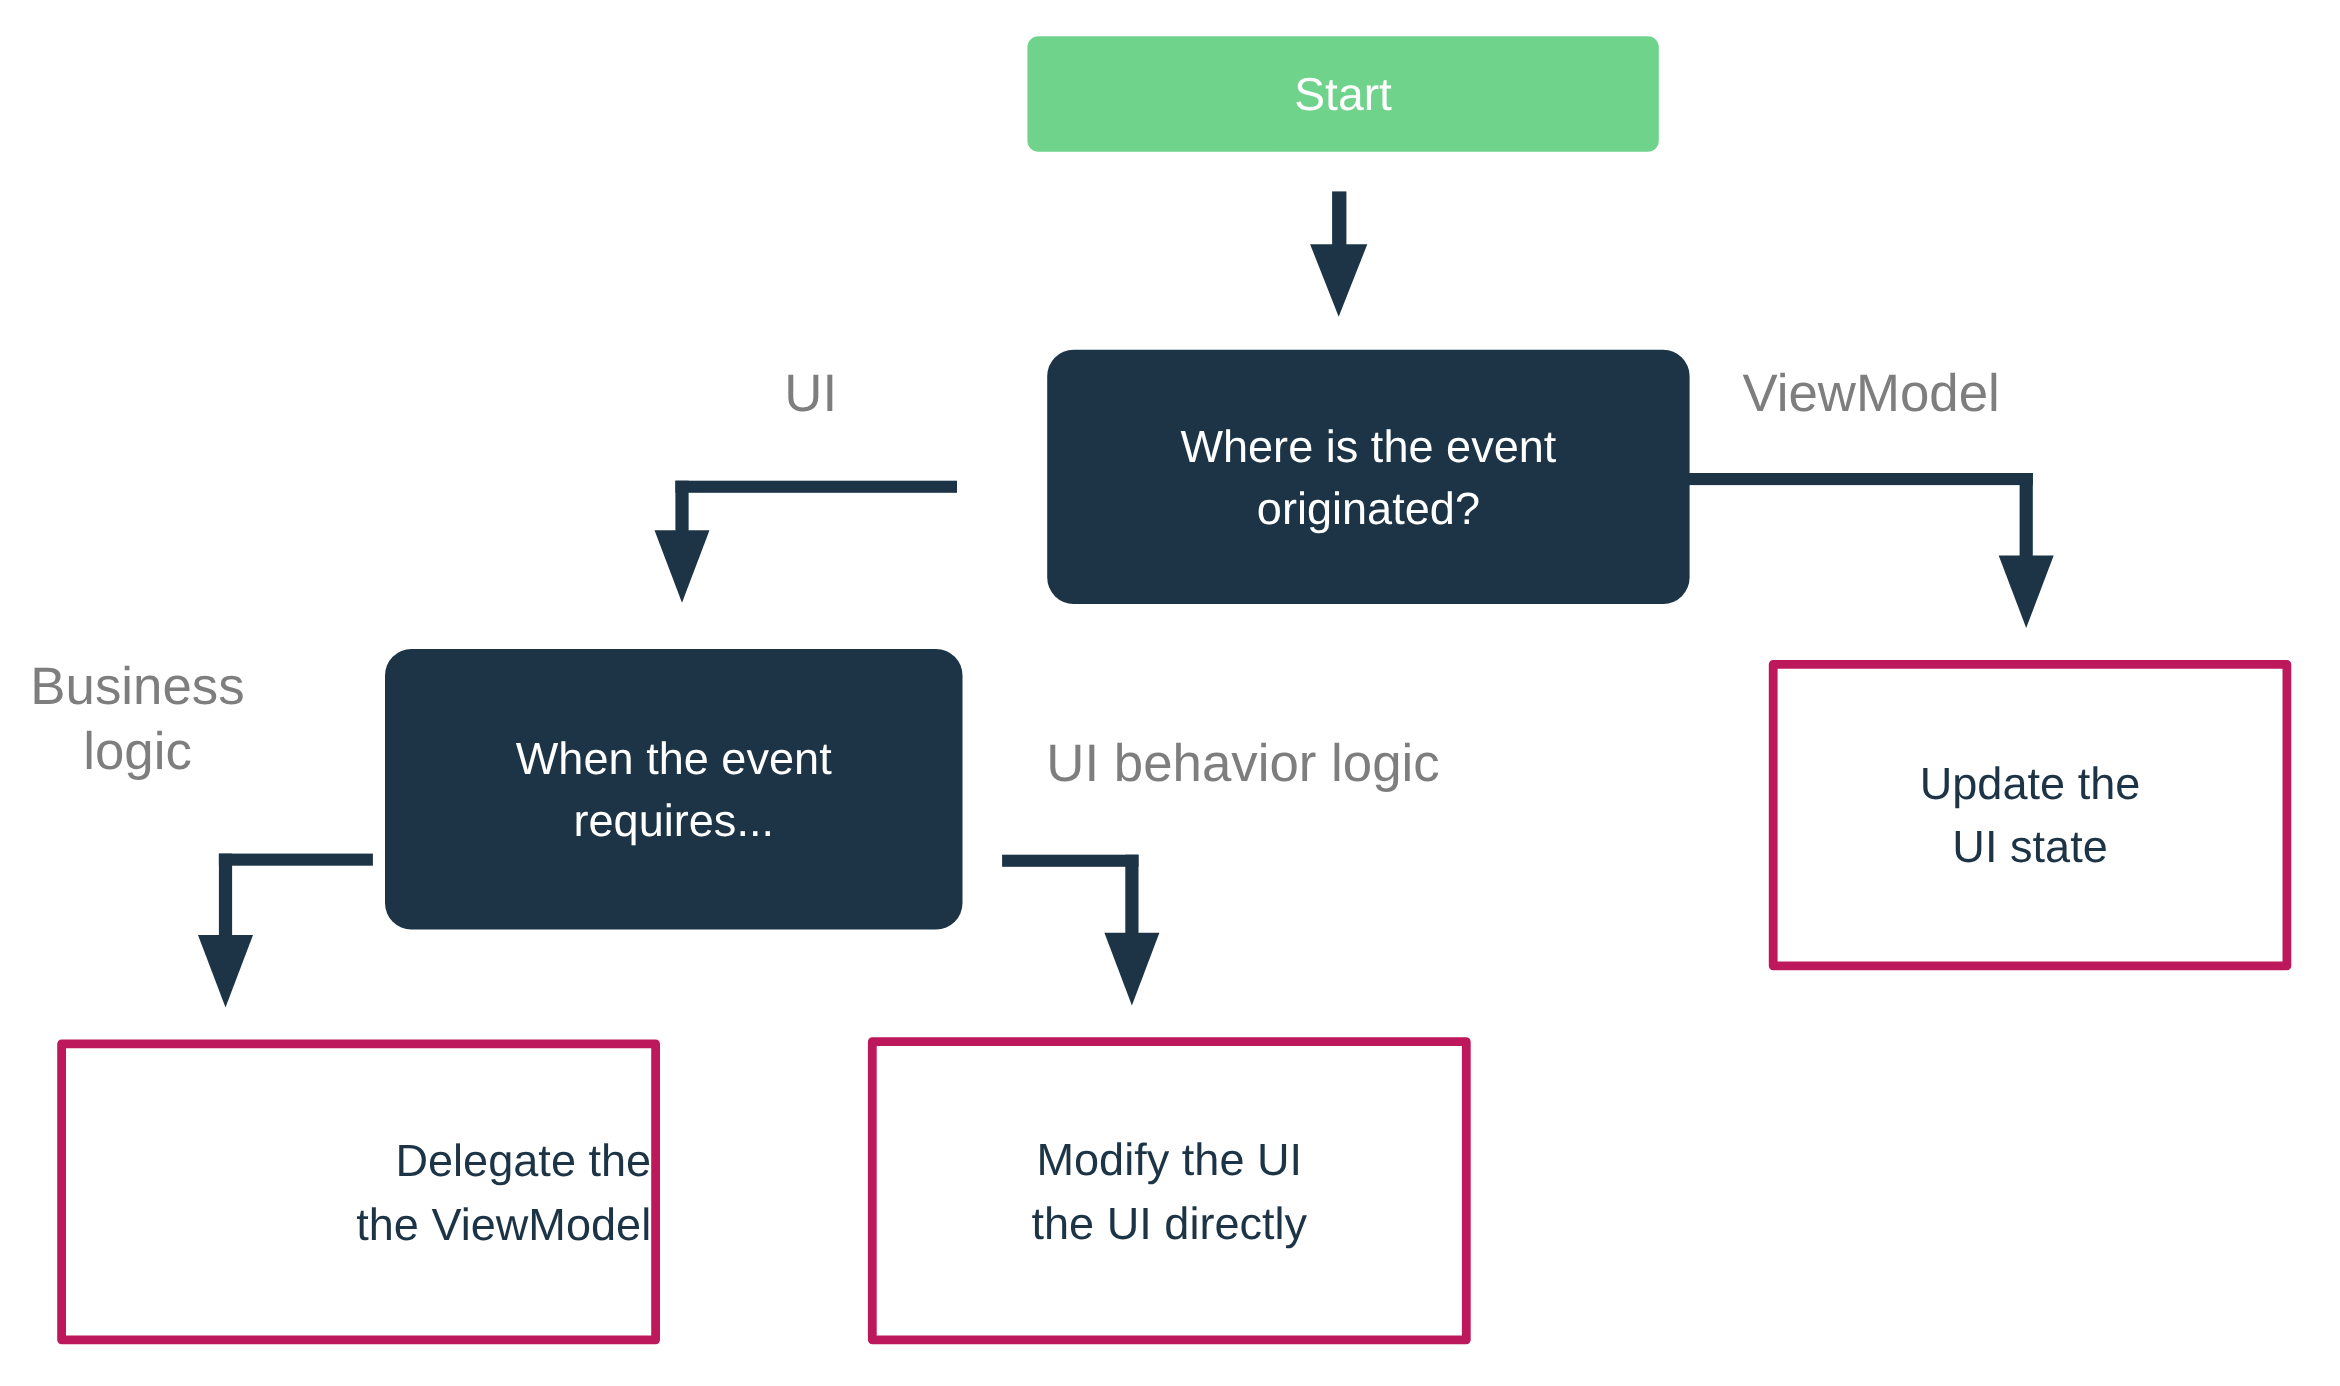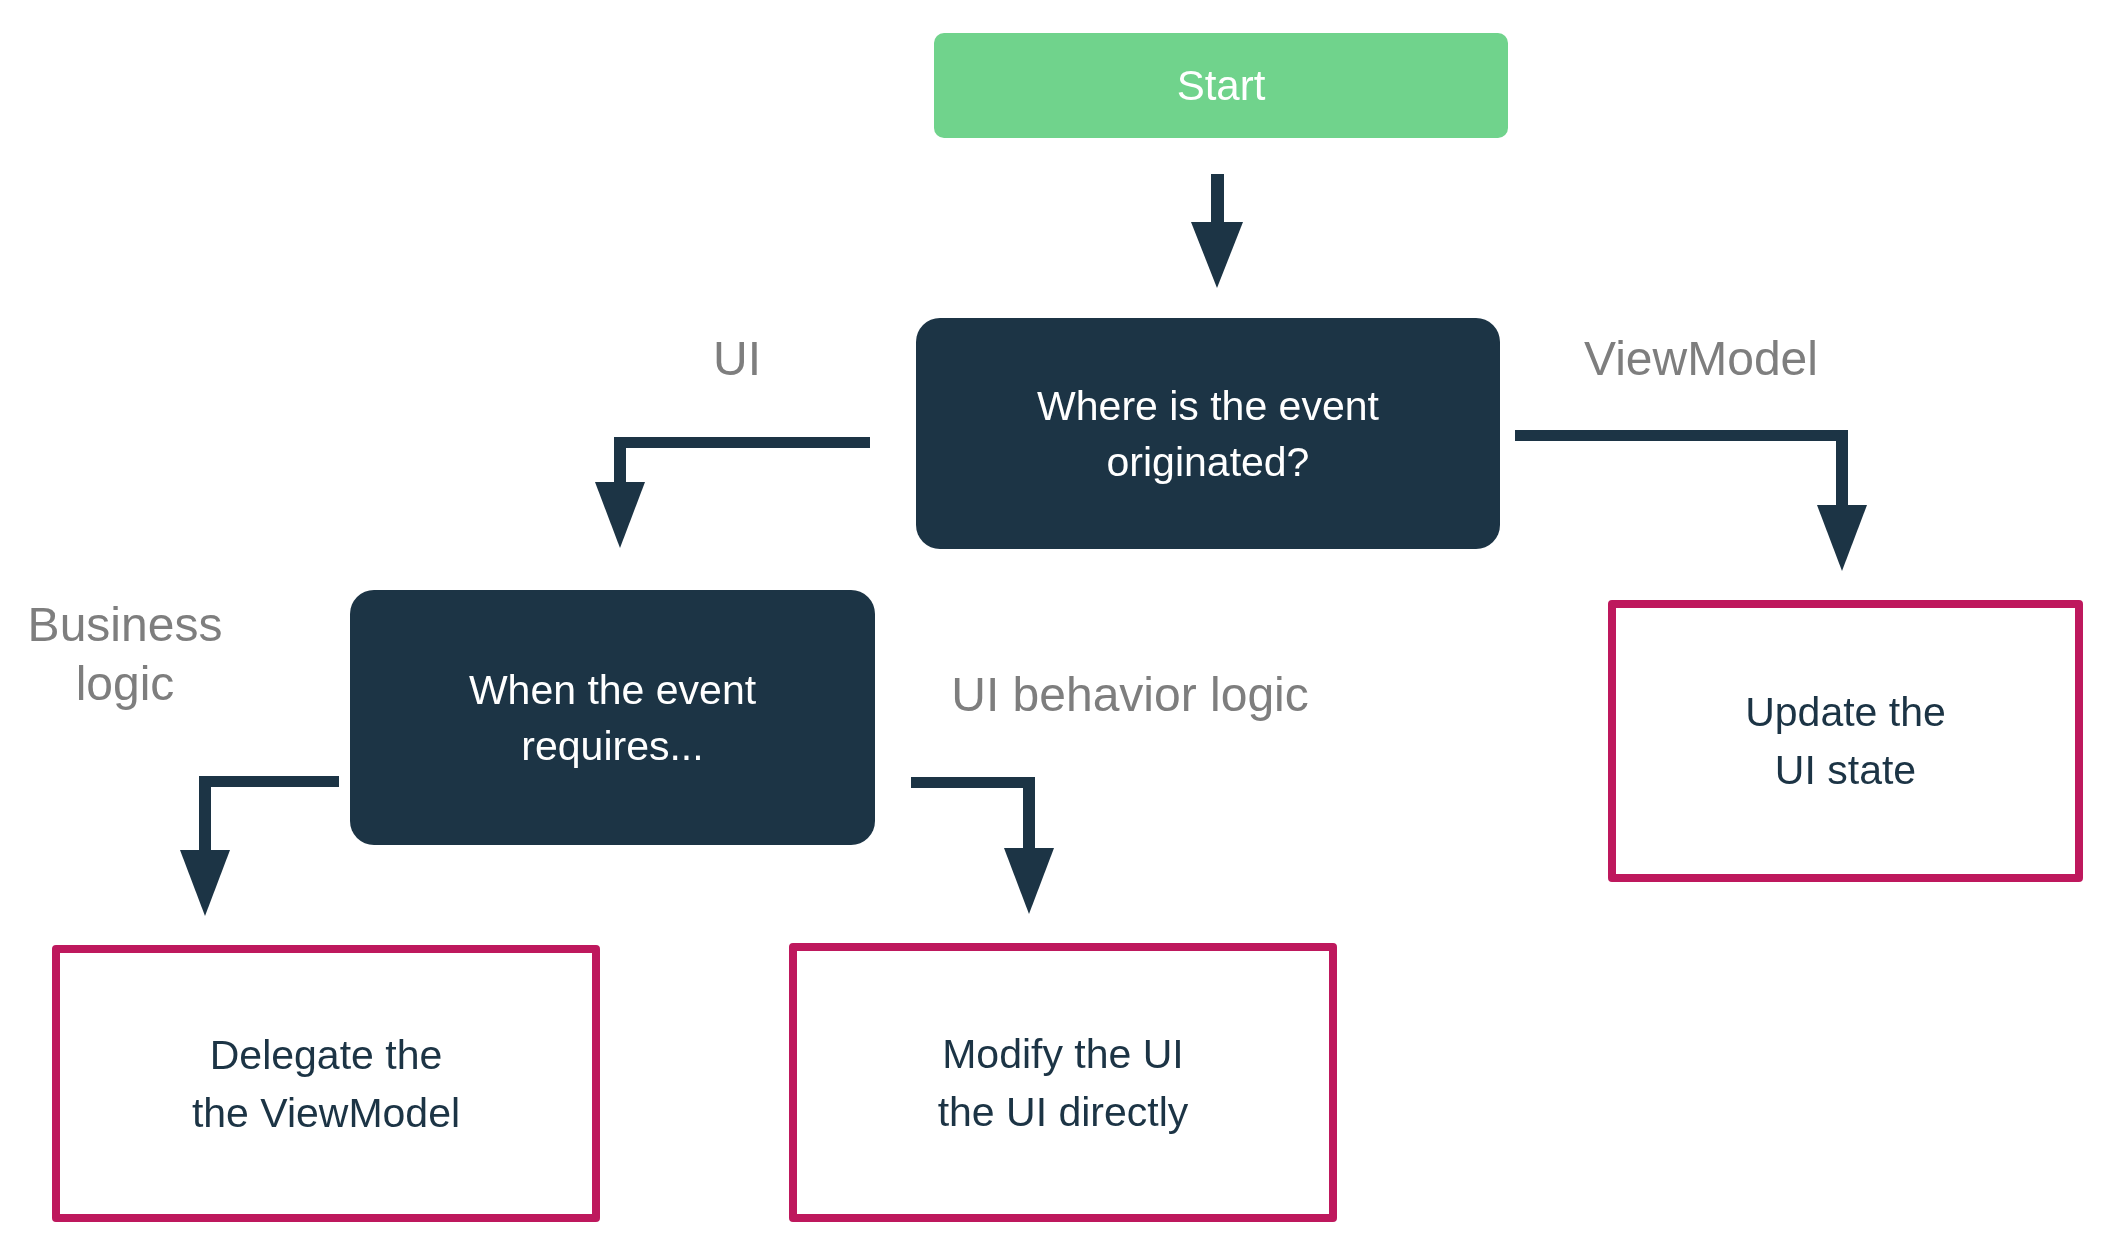--- a/index.html
+++ b/index.html
@@ -33,33 +33,33 @@
     color: #ffffff;
     font-size: 42px;
   }
   .node-decision {
     background: #1C3445;
     border-radius: 24px;
     color: #ffffff;
     font-size: 41px;
     line-height: 56px;
   }
-  .node-where { left: 916px; top: 318px; width: 584px; height: 231px; }
+  .node-where { left: 952px; top: 318px; width: 584px; height: 231px; }
   .node-when  { left: 350px; top: 590px; width: 525px; height: 255px; }
 
   .node-action {
     background: #ffffff;
     border: 8px solid #be185d;
     border-radius: 4px;
     color: #1C3445;
     font-size: 41px;
     line-height: 58px;
   }
   .node-update   { left: 1608px; top: 600px; width: 475px; height: 282px; }
-  .node-delegate { left: 52px;   top: 945px; width: 548px; height: 277px; }
+  .node-delegate { left: 52px;   top: 945px; width: 548px; height: 277px; align-items: flex-end; }
   .node-modify   { left: 789px;  top: 943px; width: 548px; height: 279px; }
 
   .edge-label {
     position: absolute;
     color: #7E7E7E;
     font-size: 48px;
     text-align: center;
     line-height: 1.22;
   }
   .lbl-ui          { left: 637px;  top: 330px; width: 200px; white-space: nowrap; }

